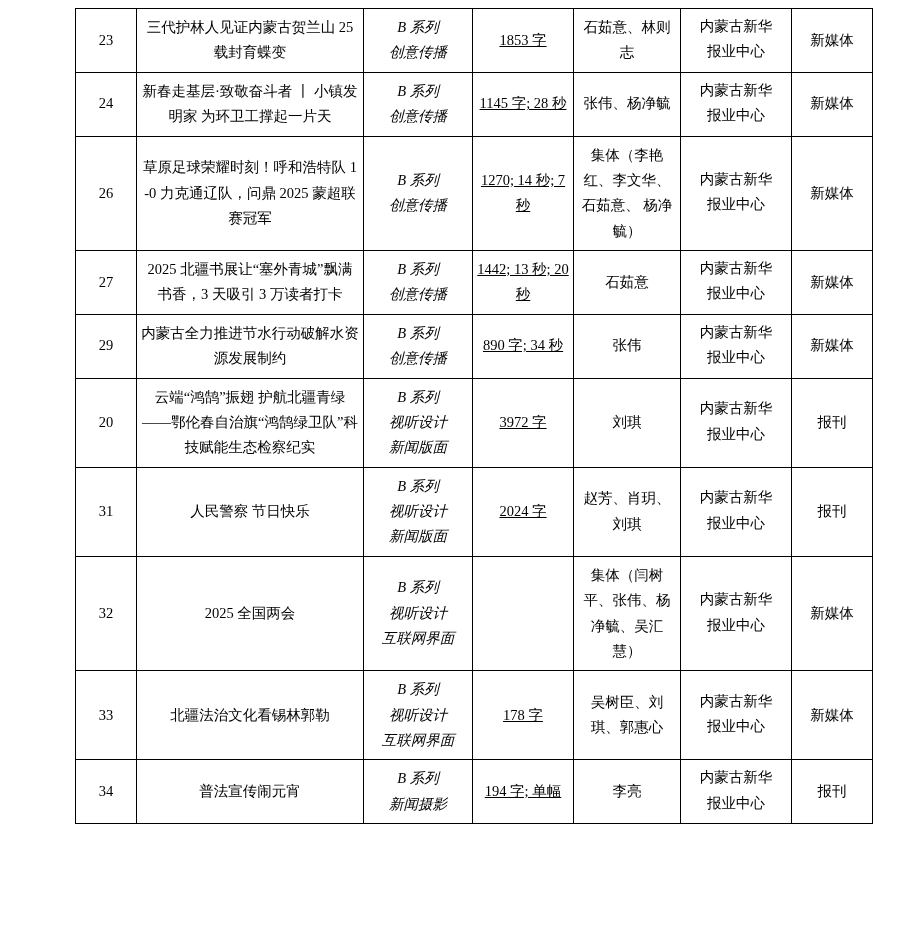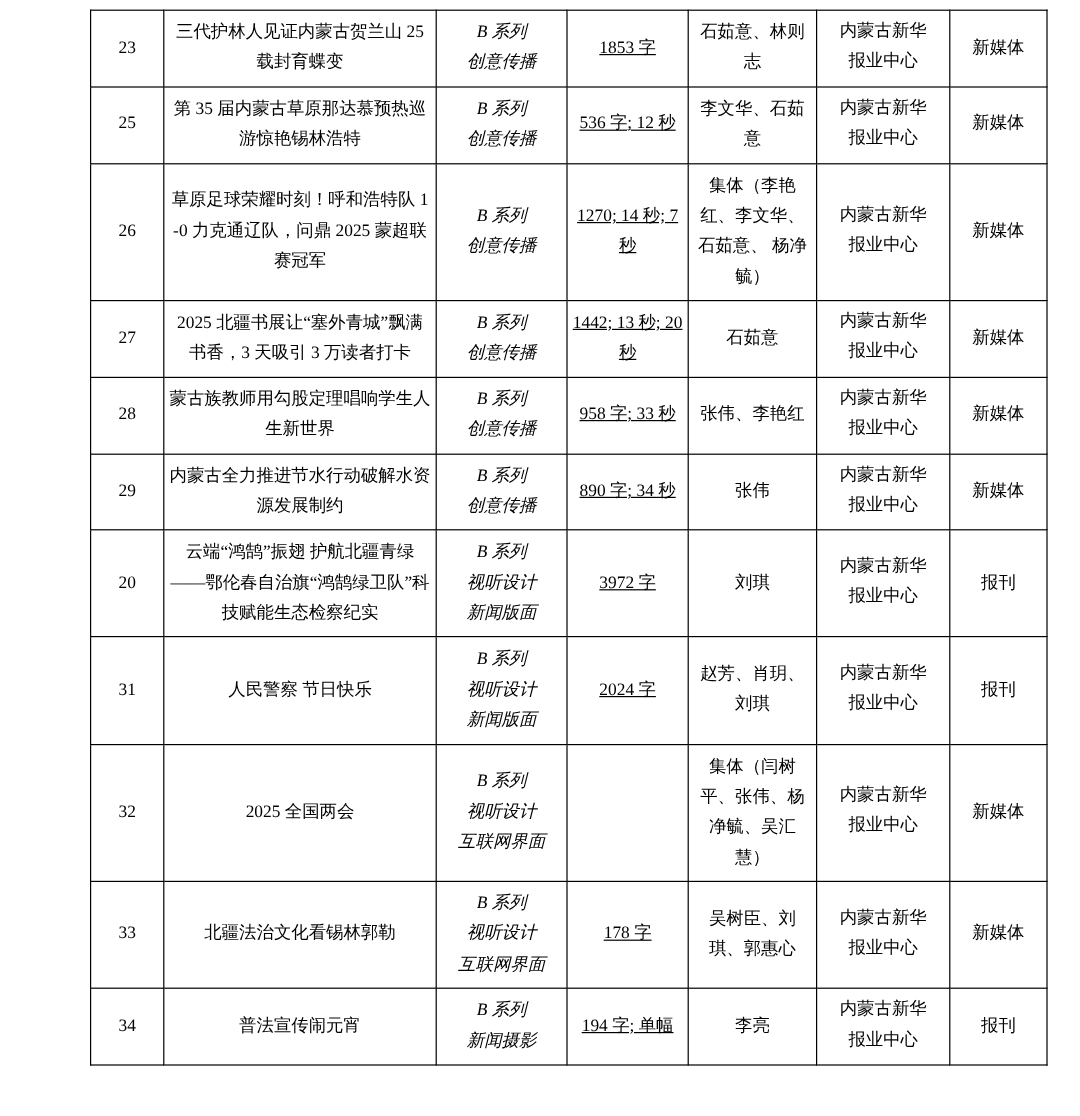--- a/index.html
+++ b/index.html
@@ -61,36 +61,36 @@
         </td>
         <td class="col-len">1853 字</td>
         <td class="col-auth">石茹意、林则志</td>
         <td class="col-org">
           <span class="org-line">内蒙古新华</span>
           <span class="org-line">报业中心</span>
         </td>
         <td class="col-media">新媒体</td>
       </tr>
 
-
-      <tr>
-        <td class="col-idx">25</td>
-        <td class="col-title">第 35 届内蒙古草原那达慕预热巡游惊艳锡林浩特</td>
-        <td class="col-cat">
-          <span class="cat-line">B 系列</span>
-          <span class="cat-line">创意传播</span>
-        </td>
-        <td class="col-len">536 字; 12 秒</td>
-        <td class="col-auth">李文华、石茹意</td>
-        <td class="col-org">
-          <span class="org-line">内蒙古新华</span>
-          <span class="org-line">报业中心</span>
-        </td>
-        <td class="col-media">新媒体</td>
-      </tr>
+      <tr>
+        <td class="col-idx">24</td>
+        <td class="col-title">新春走基层·致敬奋斗者 丨 小镇发明家 为环卫工撑起一片天</td>
+        <td class="col-cat">
+          <span class="cat-line">B 系列</span>
+          <span class="cat-line">创意传播</span>
+        </td>
+        <td class="col-len">1145 字; 28 秒</td>
+        <td class="col-auth">张伟、杨净毓</td>
+        <td class="col-org">
+          <span class="org-line">内蒙古新华</span>
+          <span class="org-line">报业中心</span>
+        </td>
+        <td class="col-media">新媒体</td>
+      </tr>
+
 
       <tr>
         <td class="col-idx">26</td>
         <td class="col-title">草原足球荣耀时刻！呼和浩特队 1-0 力克通辽队，问鼎 2025 蒙超联赛冠军</td>
         <td class="col-cat">
           <span class="cat-line">B 系列</span>
           <span class="cat-line">创意传播</span>
         </td>
         <td class="col-len">1270; 14 秒; 7 秒</td>
         <td class="col-auth">集体（李艳红、李文华、石茹意、 杨净毓）</td>
@@ -110,35 +110,20 @@
         </td>
         <td class="col-len">1442; 13 秒; 20 秒</td>
         <td class="col-auth">石茹意</td>
         <td class="col-org">
           <span class="org-line">内蒙古新华</span>
           <span class="org-line">报业中心</span>
         </td>
         <td class="col-media">新媒体</td>
       </tr>
 
-      <tr>
-        <td class="col-idx">28</td>
-        <td class="col-title">蒙古族教师用勾股定理唱响学生人生新世界</td>
-        <td class="col-cat">
-          <span class="cat-line">B 系列</span>
-          <span class="cat-line">创意传播</span>
-        </td>
-        <td class="col-len">958 字; 33 秒</td>
-        <td class="col-auth">张伟、李艳红</td>
-        <td class="col-org">
-          <span class="org-line">内蒙古新华</span>
-          <span class="org-line">报业中心</span>
-        </td>
-        <td class="col-media">新媒体</td>
-      </tr>
 
       <tr>
         <td class="col-idx">29</td>
         <td class="col-title">内蒙古全力推进节水行动破解水资源发展制约</td>
         <td class="col-cat">
           <span class="cat-line">B 系列</span>
           <span class="cat-line">创意传播</span>
         </td>
         <td class="col-len">890 字; 34 秒</td>
         <td class="col-auth">张伟</td>

